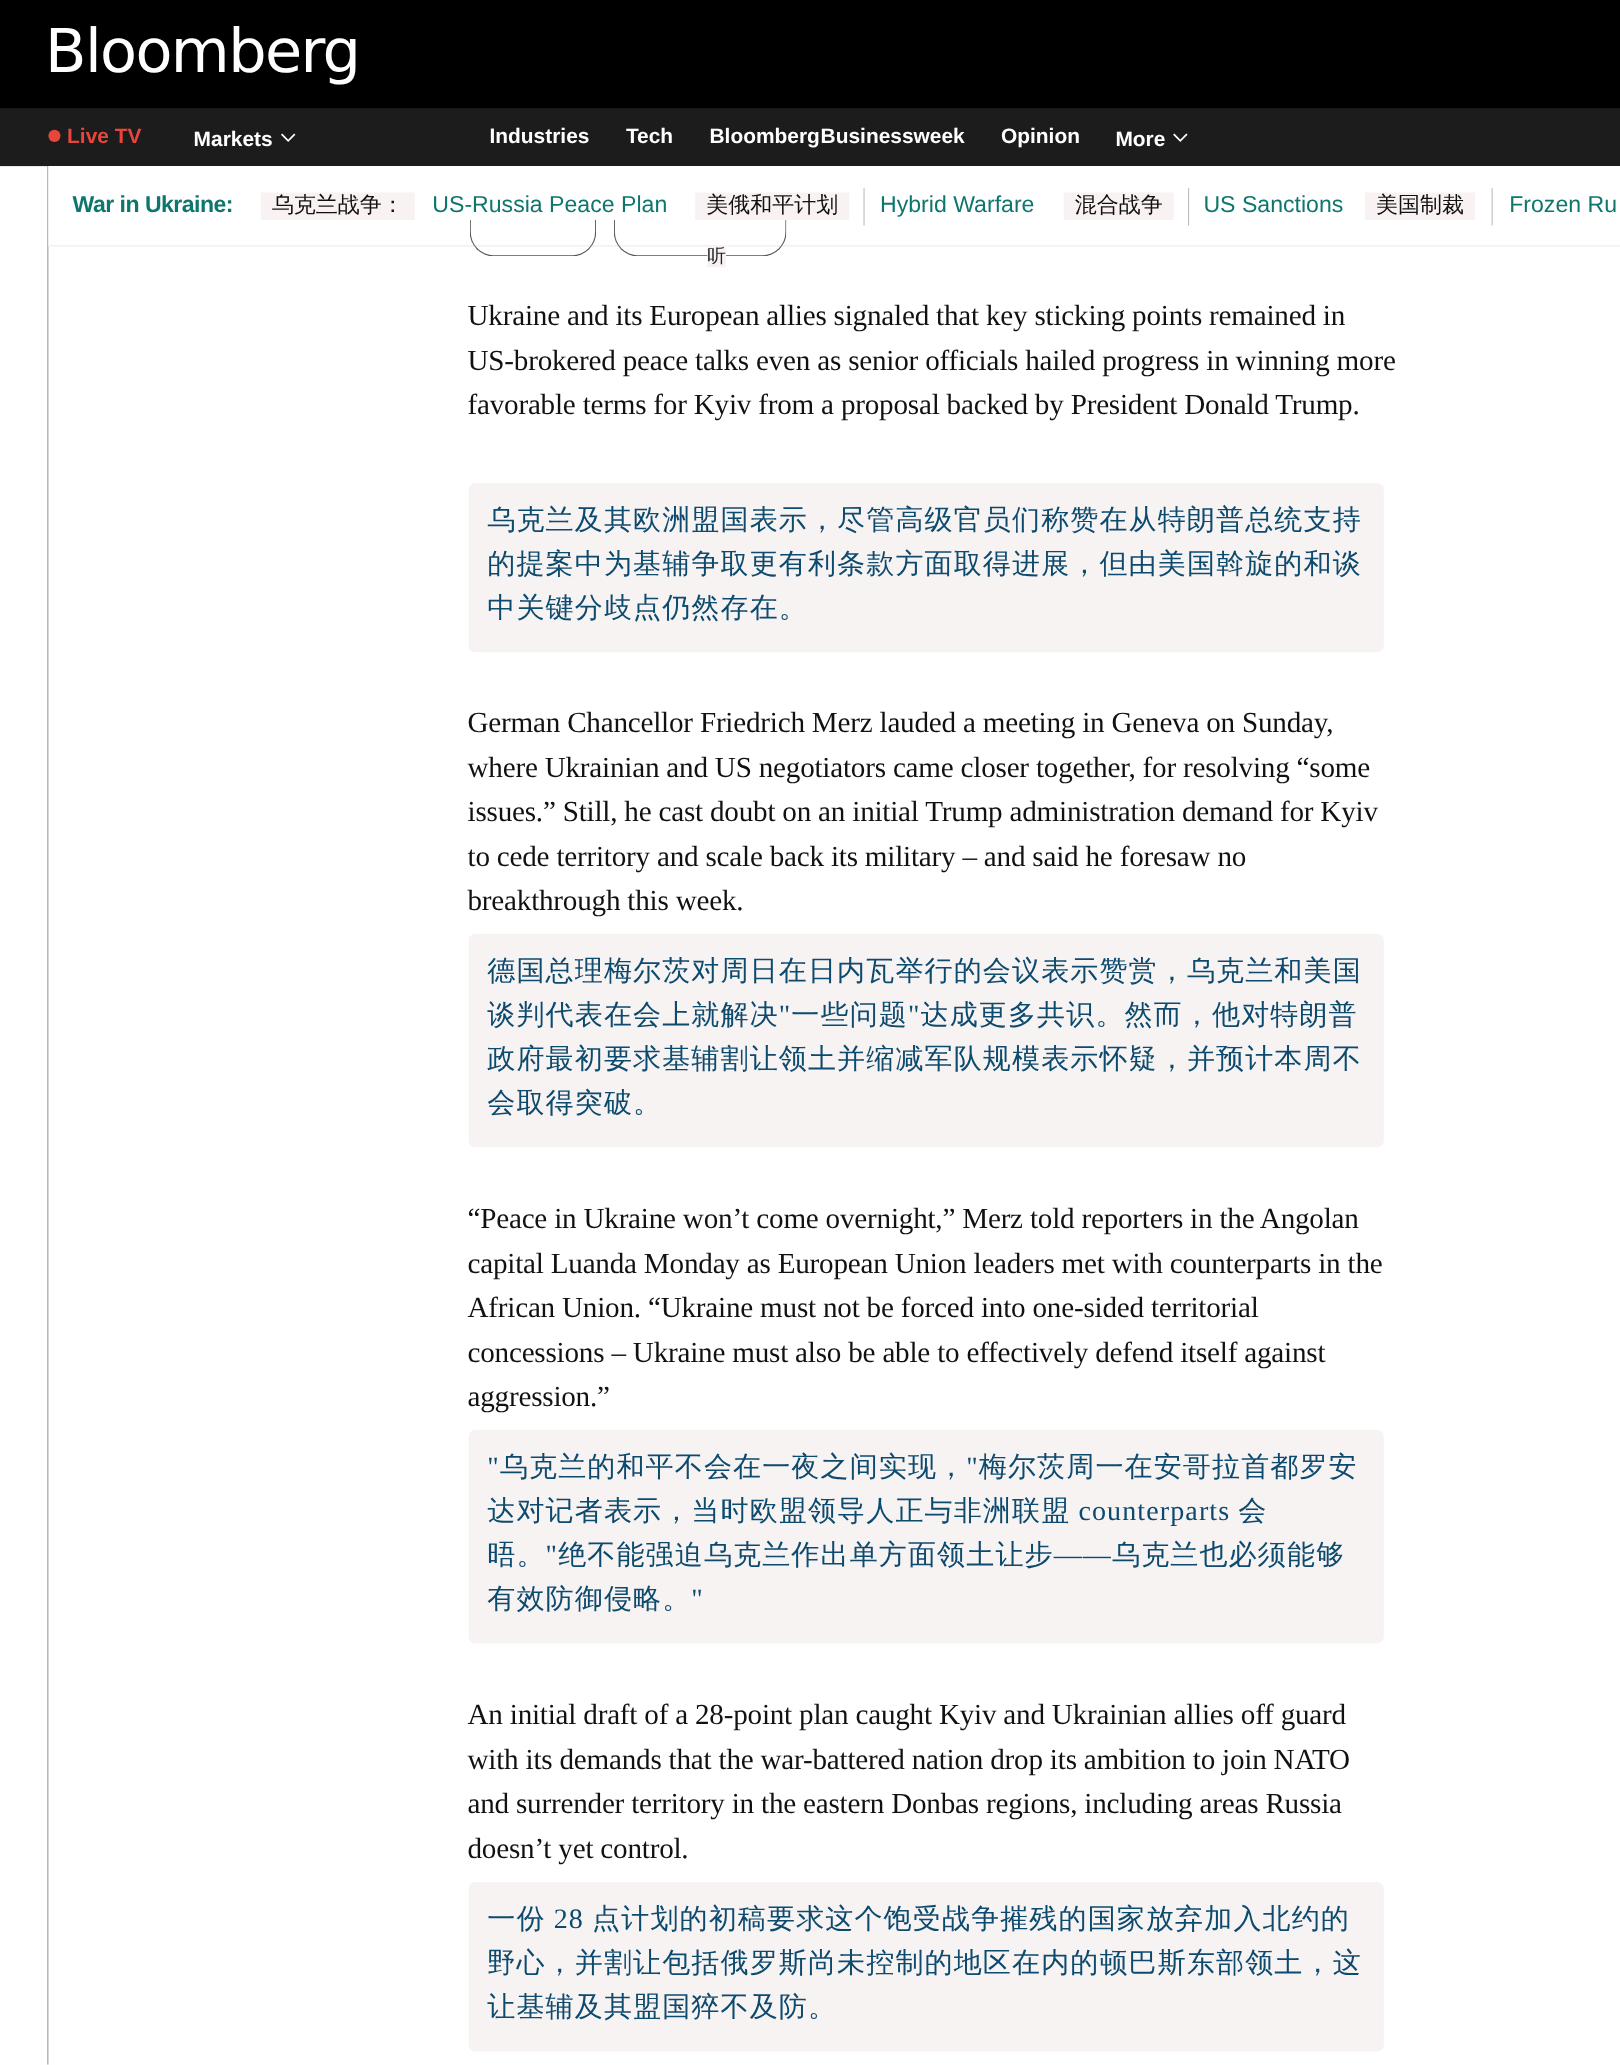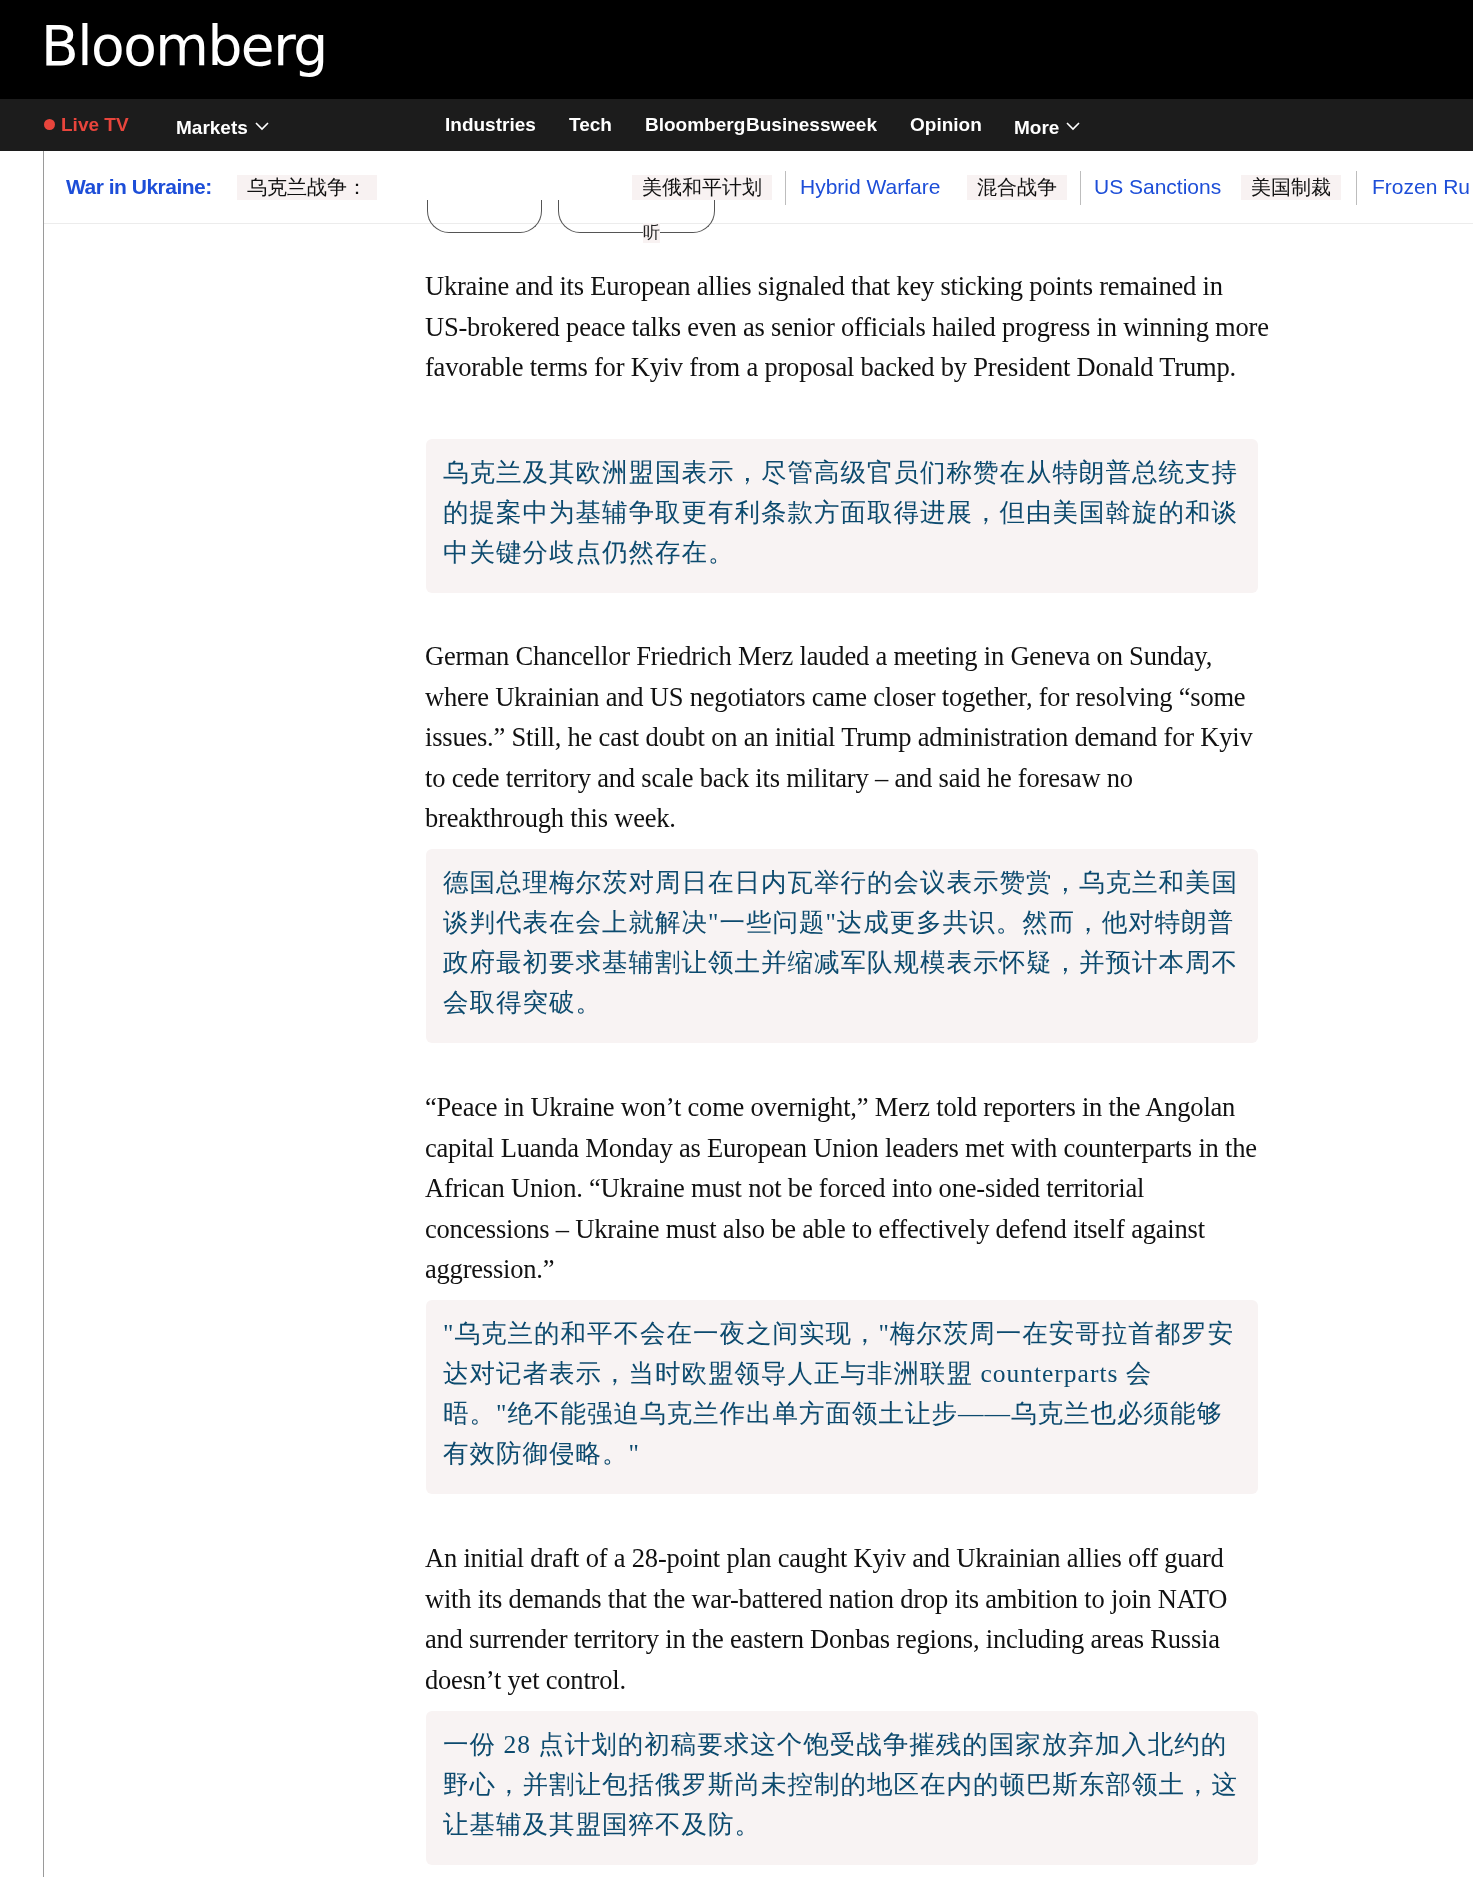--- a/index.html
+++ b/index.html
@@ -6,21 +6,21 @@
   body { width:1473px; height:1877px; background:#ffffff; position:relative; overflow:hidden; font-family:"Liberation Sans", sans-serif; }
   .masthead { position:absolute; left:0; top:0; width:1473px; height:99px; background:#000; }
   .logo { position:absolute; left:41px; top:6px; color:#fff; font-family:"DejaVu Sans", sans-serif; font-weight:normal; font-size:55px; letter-spacing:-1.5px; line-height:80px; }
   .mainnav { position:absolute; left:0; top:99px; width:1473px; height:52px; background:#1c1c1c; }
   .nav-item { position:absolute; top:0; height:52px; line-height:52px; color:#fff; font-family:"Liberation Sans", sans-serif; font-weight:bold; font-size:19px; white-space:nowrap; cursor:pointer; }
   .nav-item.live { color:#e8453c; }
   .live-dot { display:inline-block; width:11px; height:11px; border-radius:50%; background:#e8453c; margin-right:6px; vertical-align:1px; }
   .chev { display:inline-block; margin-left:7px; vertical-align:3px; }
   .vline { position:absolute; left:43px; top:151px; width:1px; height:1726px; background:#9a9a9a; }
   .subnav { position:absolute; left:44px; top:151px; width:1429px; height:72px; border-bottom:1px solid #ececec; background:#fff; }
-  .sub { position:absolute; top:0; height:72px; line-height:72px; font-size:21px; color:#1d4ed8; white-space:nowrap; }
+  .sub { position:absolute; top:0; height:72px; line-height:72px; font-size:21px; color:#0f766e; white-space:nowrap; }
   .sub.title { font-weight:bold; letter-spacing:-0.5px; }
   .chip { position:absolute; top:24px; height:25px; line-height:25px; background:#f8f2f2; font-size:20px; color:#111; padding:0 10px; white-space:nowrap; }
   .chip.bold { font-weight:normal; }
   .divider { position:absolute; top:20px; width:1px; height:34px; background:#bdbdbd; }
   .pill { position:absolute; top:200px; height:32px; border:1px solid #555; border-top:none; border-radius:0 0 22px 22px; background:transparent; }
   .pill-text { position:absolute; font-size:17px; color:#222; background:#f8f2f2; line-height:20px; }
   .para { position:absolute; left:425px; width:845px; font-family:"Liberation Serif", serif; font-size:26.5px; line-height:40.6px; color:#111; letter-spacing:-0.2px; }
   .trans { position:absolute; left:426px; width:799px; padding:14px 16px 0 17px; background:#f8f3f3; border-radius:6px; font-family:"Liberation Serif", "DejaVu Serif", serif; font-size:25.5px; line-height:40px; color:#0c4a6e; letter-spacing:1px; }
 </style>
 </head>
@@ -49,20 +49,21 @@
           <polyline points="1,1 7,7 13,1" fill="none" stroke="#fff" stroke-width="1.6"></polyline>
         </svg></span>
   </div>
 </div>
 
 <div class="vline"></div>
 
 <div class="subnav">
   <div class="sub title" style="left:22px;">War in Ukraine:</div>
   <div class="chip bold" style="left:193px;">乌克兰战争：</div>
+  <div class="sub" style="left:349px;">US-Russia Peace Plan</div>
   <div class="chip" style="left:588px;">美俄和平计划</div>
   <div class="divider" style="left:741px;"></div>
   <div class="sub" style="left:756px;">Hybrid Warfare</div>
   <div class="chip" style="left:923px;">混合战争</div>
   <div class="divider" style="left:1036px;"></div>
   <div class="sub" style="left:1050px;">US Sanctions</div>
   <div class="chip" style="left:1197px;">美国制裁</div>
   <div class="divider" style="left:1312px;"></div>
   <div class="sub" style="left:1328px;">Frozen Ru</div>
 </div>

